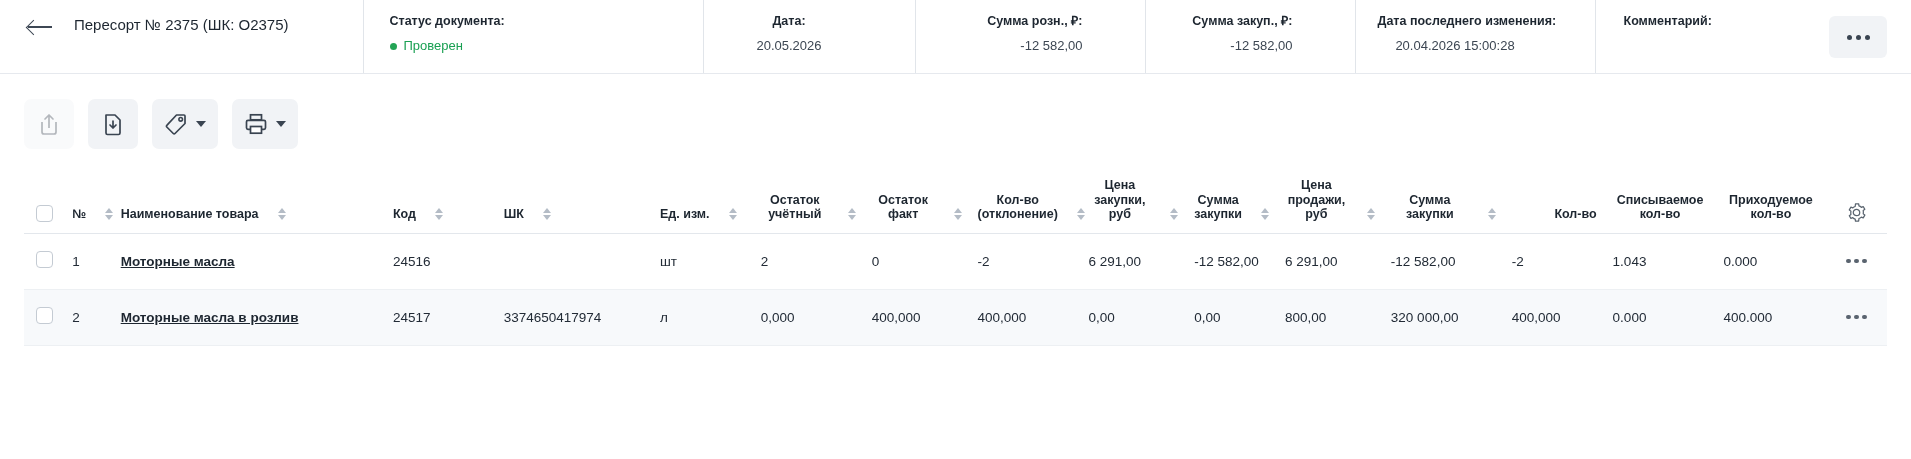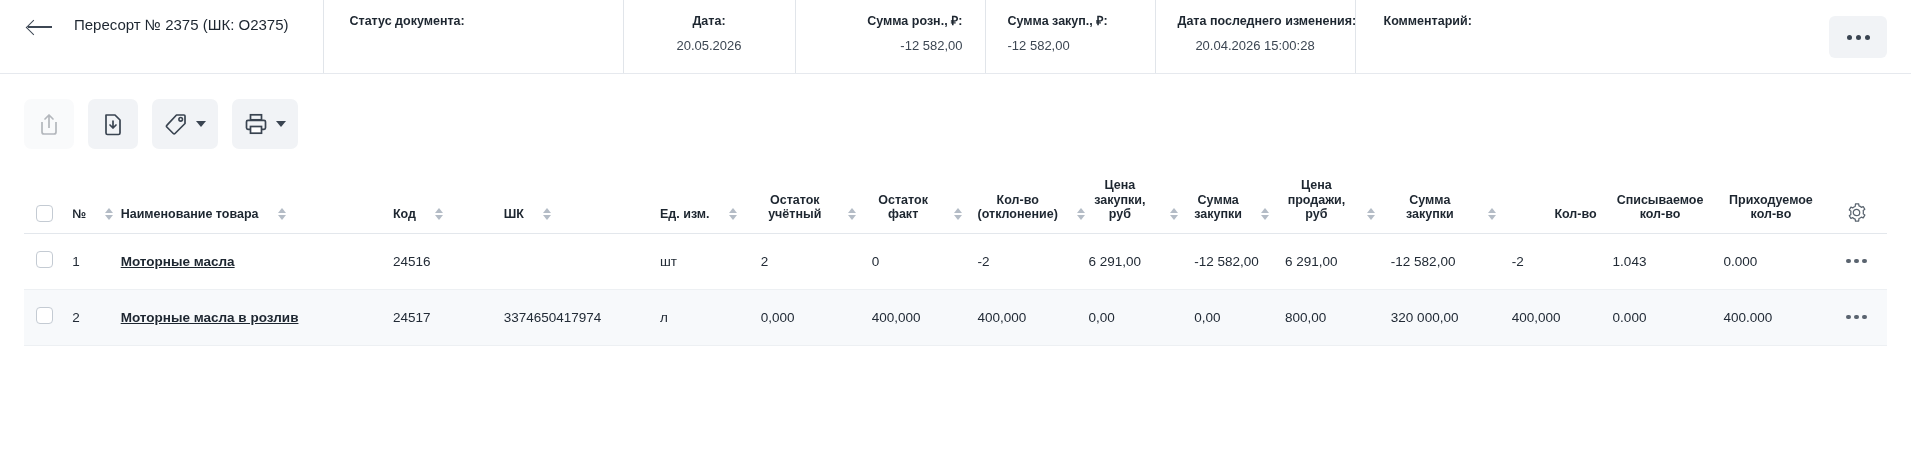--- a/index.html
+++ b/index.html
@@ -64,20 +64,21 @@
     white-space: nowrap;
     padding-left: 10px;
     padding-right: 34px;
   }
 
   .hdr-field {
     padding: 14px 22px 0 22px;
     text-align: center;
     position: relative;
     min-width: 0;
+    margin-left: 40px;
   }
   .hdr-field.sep { border-left: 1px solid #e1e5ea; }
   .hdr-label {
     font-size: 12.5px;
     font-weight: bold;
     color: #1d2630;
     line-height: 15px;
     white-space: nowrap;
   }
   .hdr-value {
@@ -97,21 +98,21 @@
   .dot {
     width: 7px; height: 7px;
     border-radius: 50%;
     background: #23a455;
     display: inline-block;
     flex: none;
   }
   .f-status  { width: 300px; text-align: left; padding-left: 26px;}
   .f-date    { width: 172px; }
   .f-sumrozn { width: 190px; text-align: right;}
-  .f-sumzak  { width: 170px; text-align: left;}
+  .f-sumzak  { width: 170px; text-align: right;}
   .f-lastmod { width: 200px; }
   .f-comment { width: 230px; text-align: left; padding-left: 28px;}
   .f-date .hdr-value, .f-lastmod .hdr-value { text-align: center; }
 
   .kebab-top {
     position: absolute;
     right: 24px;
     top: 16px;
     width: 58px;
     height: 42px;
@@ -254,20 +255,24 @@
 <body>
 
 <div class="header">
   <div class="back-btn">
     <span class="back-arrow"></span>
   </div>
   <div class="doc-title">Пересорт № 2375 (ШК: О2375)</div>
 
   <div class="hdr-field sep f-status">
     <div class="hdr-label">Статус документа:</div>
+    <div class="hdr-value status">
+      <span class="dot"></span>
+      <span>Проверен</span>
+    </div>
   </div>
 
   <div class="hdr-field sep f-date">
     <div class="hdr-label">Дата:</div>
     <div class="hdr-value">20.05.2026</div>
   </div>
 
   <div class="hdr-field sep f-sumrozn">
     <div class="hdr-label">Сумма розн., ₽:</div>
     <div class="hdr-value">-12 582,00</div>

